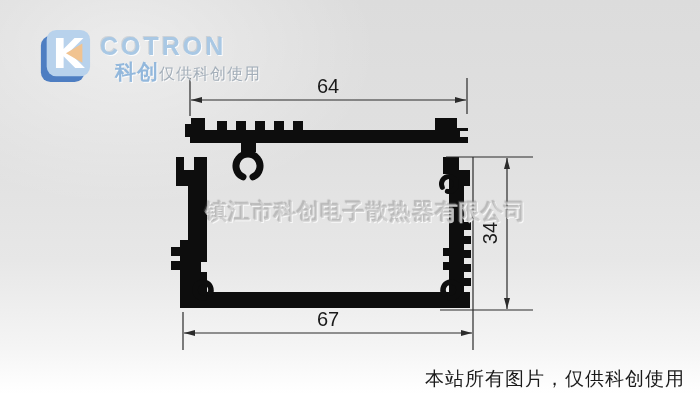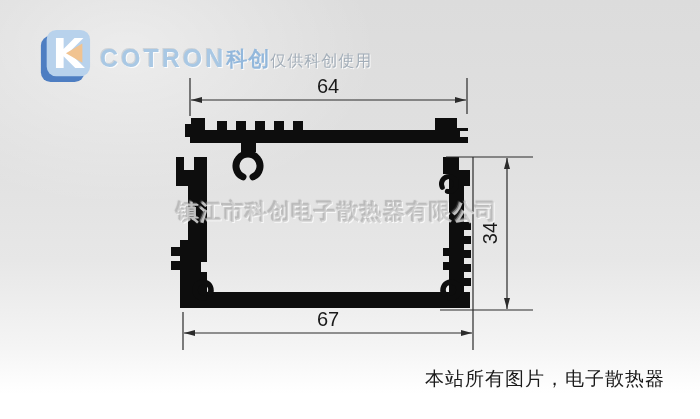--- a/index.html
+++ b/index.html
@@ -4,37 +4,38 @@
 <style>
   html,body{margin:0;padding:0;}
   .canvas{
     position:relative;width:700px;height:419px;overflow:hidden;
     background:
       radial-gradient(ellipse 420px 260px at 18% 12%, rgba(255,255,255,0.45), rgba(255,255,255,0) 60%),
       linear-gradient(180deg,#dcdcdc 0%,#e0e0e0 35%,#e7e7e7 62%,#f4f4f4 82%,#ffffff 94%,#ffffff 100%);
     font-family:"Liberation Sans", sans-serif;
   }
   .logo{position:absolute;left:38px;top:28px;display:flex;align-items:center;gap:8px;}
-  .logo-text{display:flex;flex-direction:row;line-height:1;}
+  .logo-text{display:flex;flex-direction:column;line-height:1;}
   .brand{
     font-size:25px;font-weight:bold;letter-spacing:3px;color:#a9c8e4;
     text-shadow:1px 1px 0 rgba(255,255,255,0.85), -1px -1px 0 rgba(120,140,160,0.25);
   }
   .brand-cn{display:flex;align-items:baseline;margin-top:2px;}
   .brand-cn-bold{
     font-size:21px;font-weight:bold;color:#93b8dc;letter-spacing:1px;
     text-shadow:1px 1px 0 rgba(255,255,255,0.85);
+    margin-left:15px;
   }
   .brand-cn-rest{
     font-size:16px;color:#a3aeb9;letter-spacing:1px;
     text-shadow:1px 1px 0 rgba(255,255,255,0.85);
   }
   .drawing{position:absolute;left:0;top:0;}
   .watermark{
-    position:absolute;left:176px;top:197px;width:340px;
+    position:absolute;left:205px;top:197px;width:340px;
     font-size:22px;font-weight:bold;letter-spacing:1px;white-space:nowrap;
     color:rgba(185,185,185,0.6);
     text-shadow:1px 1px 0 rgba(255,255,255,0.75), -1px -1px 1px rgba(110,110,110,0.35);
     pointer-events:none;
   }
   .footer-note{
     position:absolute;left:425px;top:366px;
     font-size:19px;color:#1a1a1a;letter-spacing:1px;white-space:nowrap;
   }
 </style>
@@ -95,15 +96,15 @@
     </svg>
     <div class="logo-text">
       <span class="brand">COTRON</span>
       <span class="brand-cn">
         <span class="brand-cn-bold">科创</span>
         <span class="brand-cn-rest">仅供科创使用</span>
       </span>
     </div>
   </div>
 
-  <div class="footer-note">本站所有图片，电子散热器</div>
+  <div class="footer-note">本站所有图片，仅供科创使用</div>
 
 </div>
 
 </body></html>

